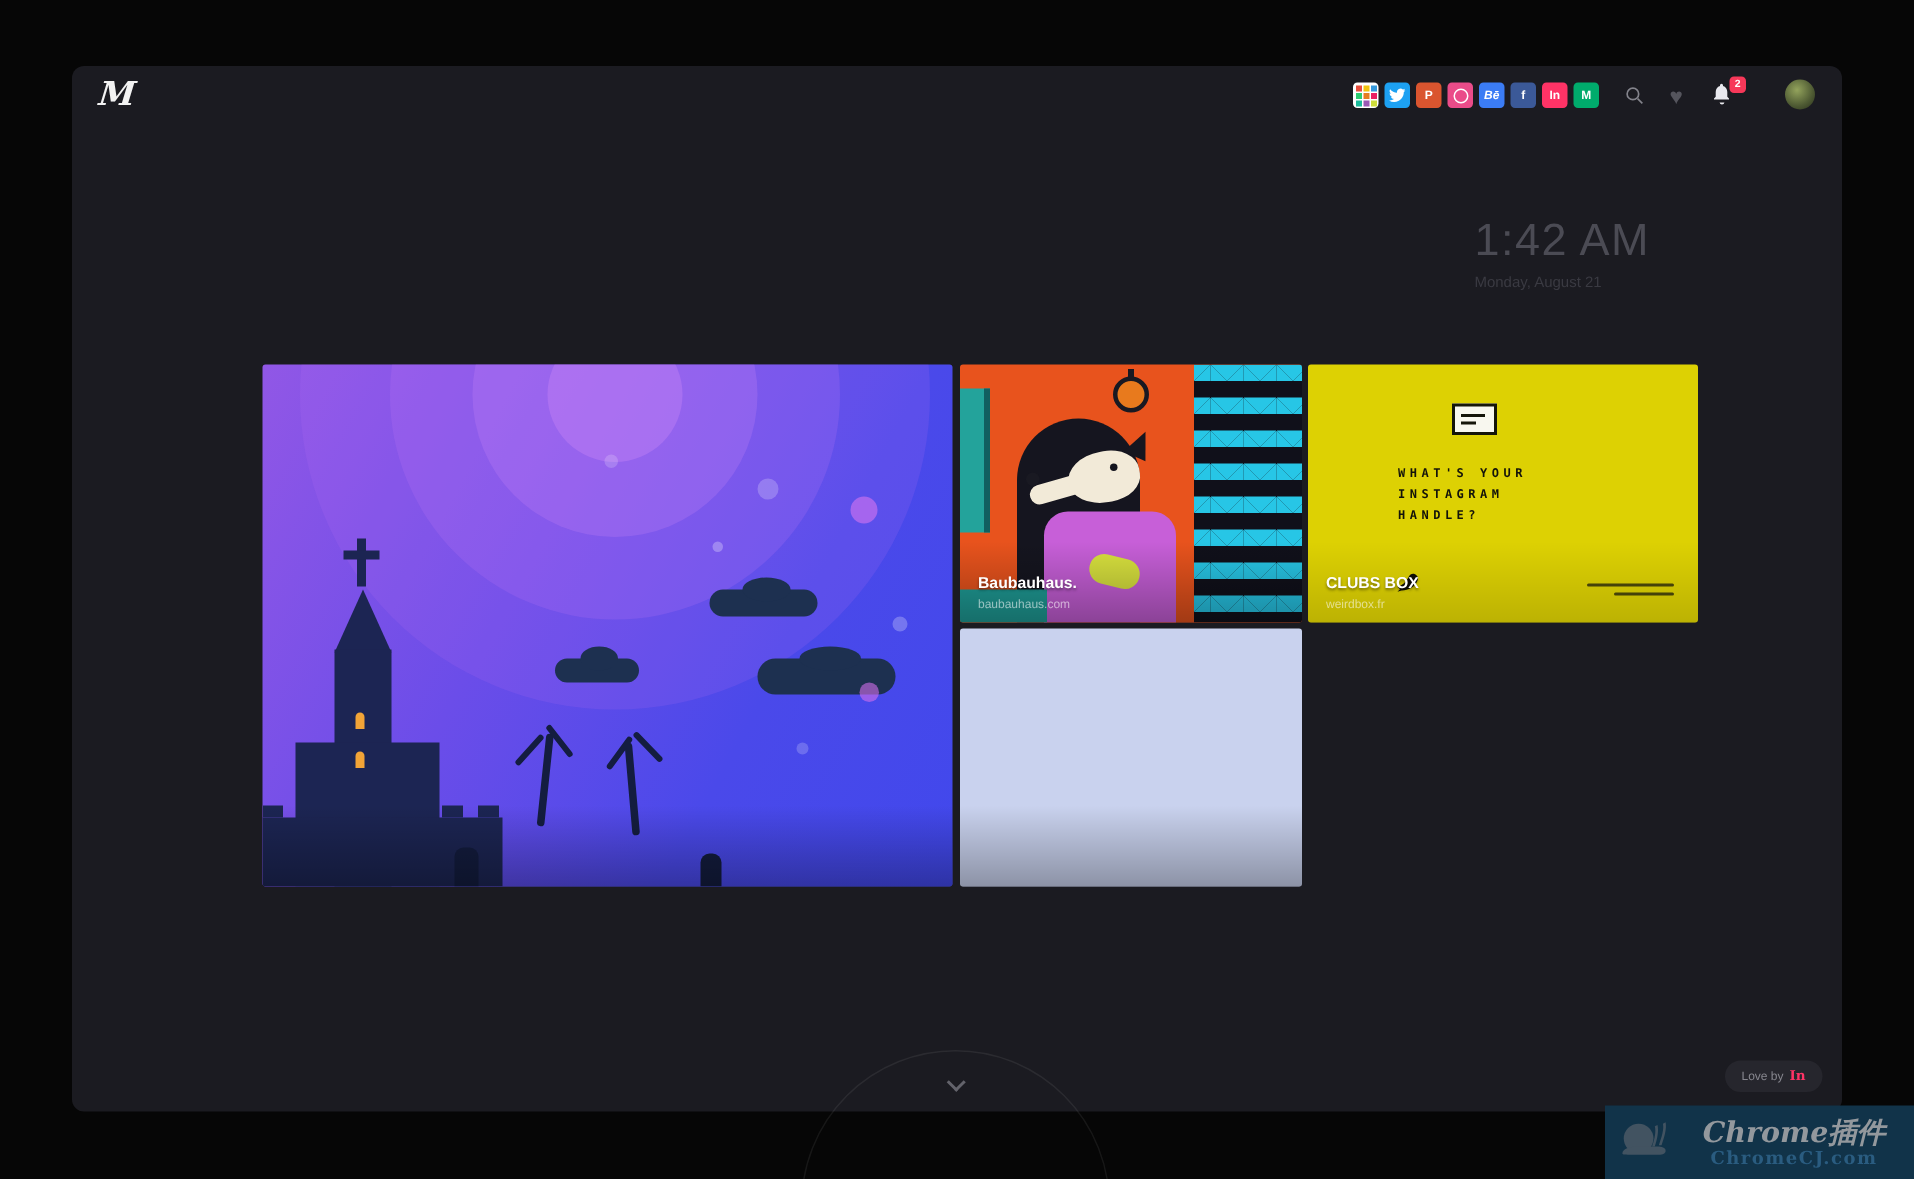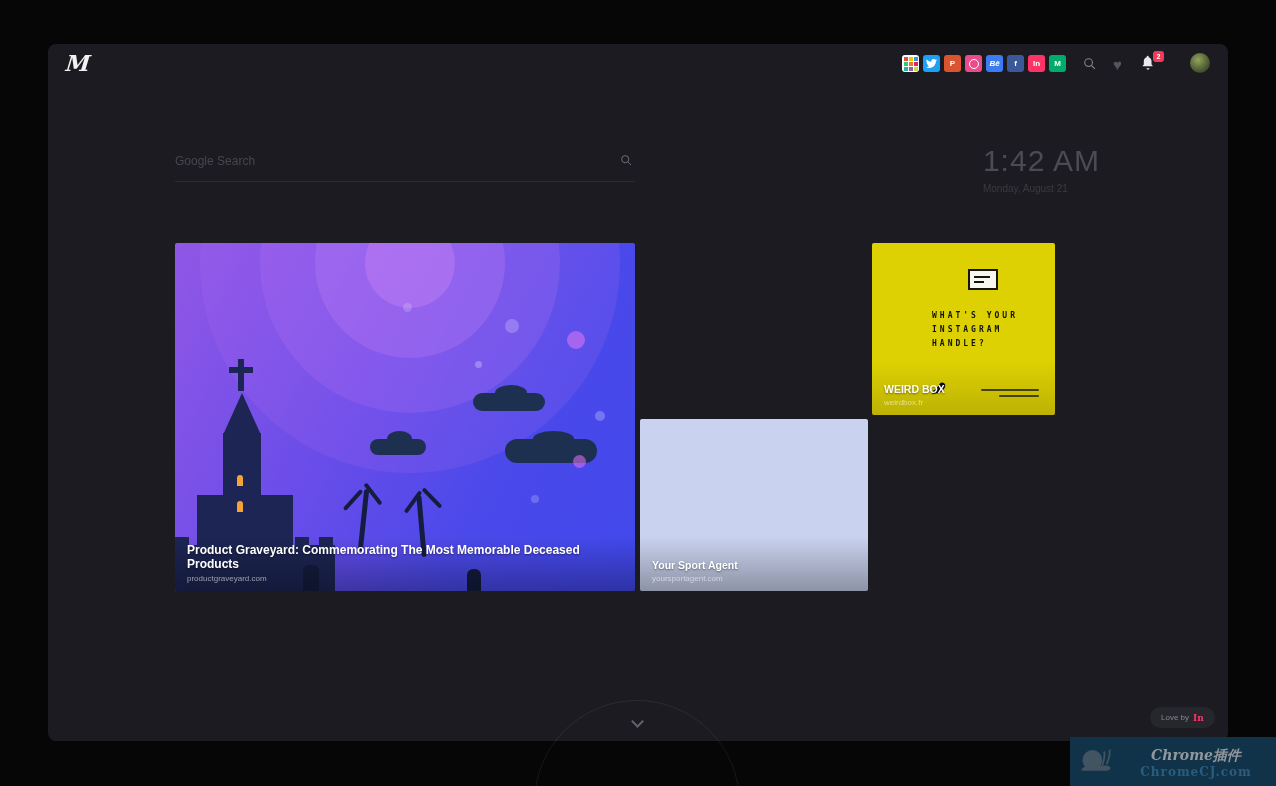--- a/index.html
+++ b/index.html
@@ -101,21 +101,21 @@
   .c2 .nose { position:absolute; left:44px; top:72px; width:9px; height:9px; background:#191922; border-radius:50%; }
   .c2 .eye { position:absolute; left:100px; top:66px; width:5px; height:5px; background:#14141e; border-radius:50%; }
   .c2 .ear { position:absolute; left:112px; top:44px; width:0; height:0;
              border-left:8px solid transparent; border-right:8px solid transparent;
              border-bottom:18px solid #16161f; transform:rotate(24deg); }
   .c2 .hand { position:absolute; left:86px; top:128px; width:34px; height:20px; background:#d9e23e;
               border-radius:10px; transform:rotate(14deg); }
   .c2 .tealb { position:absolute; left:0; top:150px; width:58px; height:22px; background:#1f9e98; }
 
   
-  .c3 { left:824px; top:199px; width:183px; height:172px; background:#ddd103; }
+  .c3 { left:824px; top:199px; width:260px; height:172px; background:#ddd103; }
   .c3::after { background:linear-gradient(transparent, rgba(0,0,0,.15)); }
   .c3 .frame { position:absolute; left:96px; top:26px; width:30px; height:21px; background:#f8f7ef;
                border:2px solid #15150a; }
   .c3 .frame i { position:absolute; left:4px; top:5px; width:16px; height:2px; background:#15150a; }
   .c3 .frame i + i { top:10px; width:10px; }
   .c3 .hand-text { position:absolute; left:60px; top:66px; font-family:"DejaVu Sans Mono",monospace;
                    font-size:8px; font-weight:bold; letter-spacing:3px; color:#13130a; line-height:14px;
                    white-space:pre-line; }
   .c3 .scrib { position:absolute; right:16px; bottom:24px; width:58px; height:2px; background:#1a1a0e;
                opacity:.75; border-radius:2px; }
@@ -174,21 +174,21 @@
   .made { left:1102px; top:663px; height:21px; background:#26262d; border-radius:11px;
           display:flex; align-items:center; gap:4px; padding:0 11px; cursor:pointer; }
   .made .mb { color:#86868e; font-size:8px; }
   .made .mk { color:#ff3366; font-size:9px; font-weight:bold; font-family:"DejaVu Serif",serif; }
 
   
   .wm { left:1070px; top:737px; width:206px; height:49px; background:#113349;
         display:flex; align-items:center; padding-left:8px; }
   .wm .snail { color:#425361; flex:0 0 auto; }
   .wm .wtxt { flex:1; text-align:center; margin-left:2px; }
-  .wm .w1 { font-family:"DejaVu Serif",serif; font-style:italic; font-weight:bold; font-size:14px;
+  .wm .w1 { font-family:"DejaVu Serif",serif; font-style:italic; font-weight:bold; font-size:19px;
             color:#93989d; line-height:20px; }
   .wm .w2 { font-family:"DejaVu Serif",serif; font-weight:bold; font-size:12px; color:#2a5c80;
             letter-spacing:1px; }
 </style>
 </head>
 <body>
 
 <div class="stage">
   <div class="panel">
 
@@ -231,29 +231,20 @@
     </div>
     <div class="abs heart" style="left:1065px; top:13px;">♥</div>
     <div class="abs bell-wrap" style="left:1092px; top:11px;">
       <svg width="16" height="16" viewBox="0 0 24 24" fill="#e9e9ee">
           <path d="M12 22a2.5 2.5 0 002.45-2h-4.9A2.5 2.5 0 0012 22zm7-5v-1l-1.7-1.7V9.6c0-3-1.6-5.5-4.3-6.2V2.8a1.5 1.5 0 00-3 0v.6C7.3 4.1 5.7 6.6 5.7 9.6v4.7L4 16v1z"></path>
         </svg>
       <span class="badge">2</span>
     </div>
     <div class="abs avatar" style="left:1142px; top:9px;"></div>
 
-    <div class="abs search-wrap">
-      <input class="search-input" type="text" placeholder="Google Search" style="">
-      <span class="mag">
-        <svg width="13" height="13" viewBox="0 0 20 20">
-            <circle cx="8" cy="8" r="5.5" fill="none" stroke="#6e6e76" stroke-width="1.5"></circle>
-            <line x1="12.5" y1="12.5" x2="17" y2="17" stroke="#6e6e76" stroke-width="1.5"></line>
-          </svg>
-      </span>
-    </div>
 
     <div class="abs clock">
       <div class="time">1:42 AM</div>
       <div class="date">Monday, August 21</div>
     </div>
 
     <div class="card c1">
       <div class="ring r1"></div>
       <div class="ring r2"></div>
       <div class="ring r3"></div>
@@ -277,53 +268,63 @@
       <div class="branch" style="left:255px; top:242px; transform:rotate(-44deg);"></div>
       <div class="tomb" style="left:128px; top:322px; width:16px; height:26px;"></div>
       <div class="tomb" style="left:292px; top:326px; width:14px; height:22px;"></div>
       <div class="dot" style="left:330px; top:76px; width:14px; height:14px; background:rgba(255,255,255,.22);"></div>
       <div class="dot" style="left:392px; top:88px; width:18px; height:18px; background:rgba(225,120,240,.55);"></div>
       <div class="dot" style="left:420px; top:168px; width:10px; height:10px; background:rgba(255,255,255,.25);"></div>
       <div class="dot" style="left:300px; top:118px; width:7px; height:7px; background:rgba(255,255,255,.28);"></div>
       <div class="dot" style="left:398px; top:212px; width:13px; height:13px; background:rgba(210,110,235,.6);"></div>
       <div class="dot" style="left:356px; top:252px; width:8px; height:8px; background:rgba(255,255,255,.2);"></div>
       <div class="dot" style="left:228px; top:60px; width:9px; height:9px; background:rgba(255,255,255,.18);"></div>
+    </div>
+
+    <div class="card c2">
+      <div class="zig"></div>
+      <div class="arch"></div>
+      <div class="door"></div>
+      <div class="watch"></div>
+      <div class="body"></div>
+      <div class="snout"></div>
+      <div class="nose"></div>
+      <div class="head"></div>
+      <div class="eye"></div>
+      <div class="ear"></div>
+      <div class="hand"></div>
+      <div class="tealb"></div>
       <div class="card-label">
-        <div class="card-title">Product Graveyard: Commemorating The Most Memorable Deceased Products</div>
-        <div class="card-src">productgraveyard.com</div>
-      </div>
-    </div>
-
+        <div class="card-title">Baubauhaus.</div>
+        <div class="card-src">baubauhaus.com</div>
+      </div>
+    </div>
 
     <div class="card c3">
       <div class="frame">
           <i></i>
           <i></i>
         </div>
       <div class="hand-text">WHAT'S YOUR
 INSTAGRAM
 HANDLE?</div>
       <div class="scrib"></div>
       <div class="scrib s2"></div>
       <div class="bird">
         <svg width="20" height="16" viewBox="0 0 24 18" fill="currentColor">
             <path d="M2 14c4-1 7-4 9-8 1-2 3-3 5-2s3 3 2 5c-2 5-7 8-13 8l-3 1 2-2-2-2z"></path>
           </svg>
       </div>
       <div class="card-label">
-        <div class="card-title">WEIRD BOX</div>
+        <div class="card-title">CLUBS BOX</div>
         <div class="card-src">weirdbox.fr</div>
       </div>
     </div>
 
     <div class="card c4">
-      <div class="card-label">
-        <div class="card-title">Your Sport Agent</div>
-        <div class="card-src">yoursportagent.com</div>
-      </div>
     </div>
 
 
     <div class="abs scroll-arc"></div>
     <div class="abs chev"></div>
     <div class="abs made">
       <span class="mb">Love by</span>
       <span class="mk">In</span>
     </div>
   </div>

